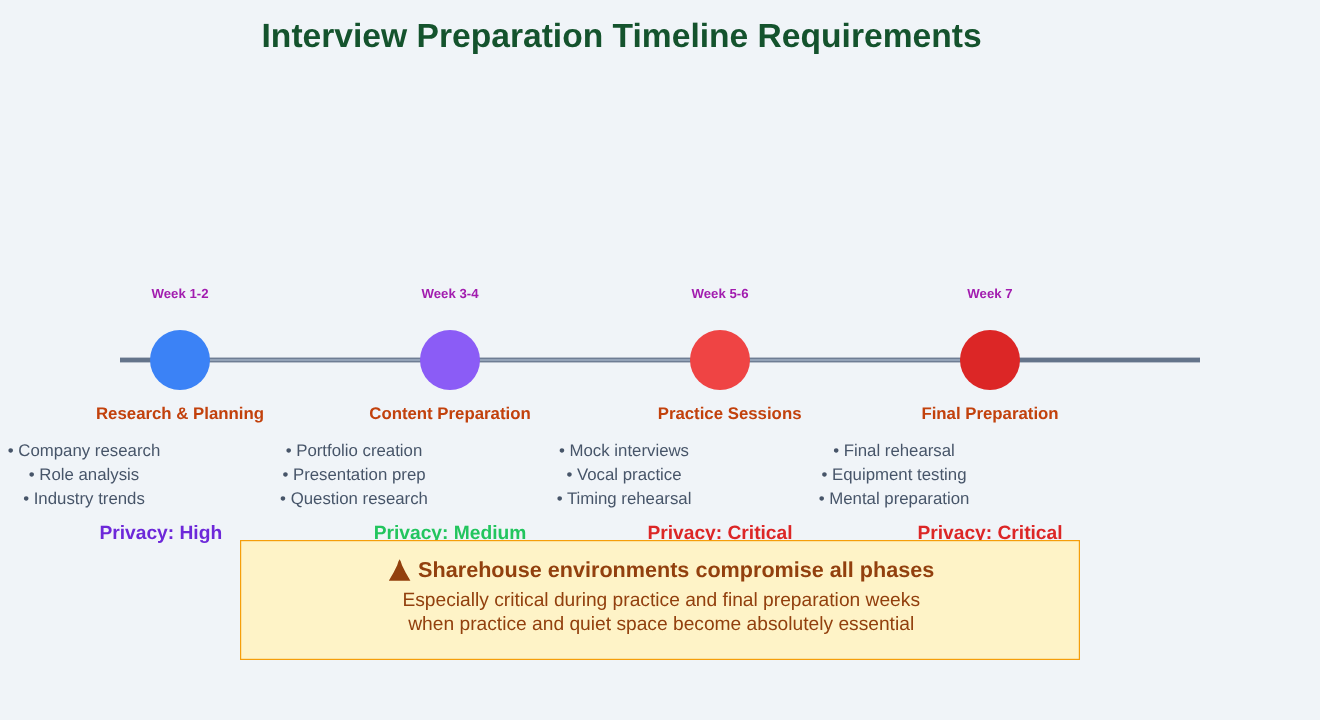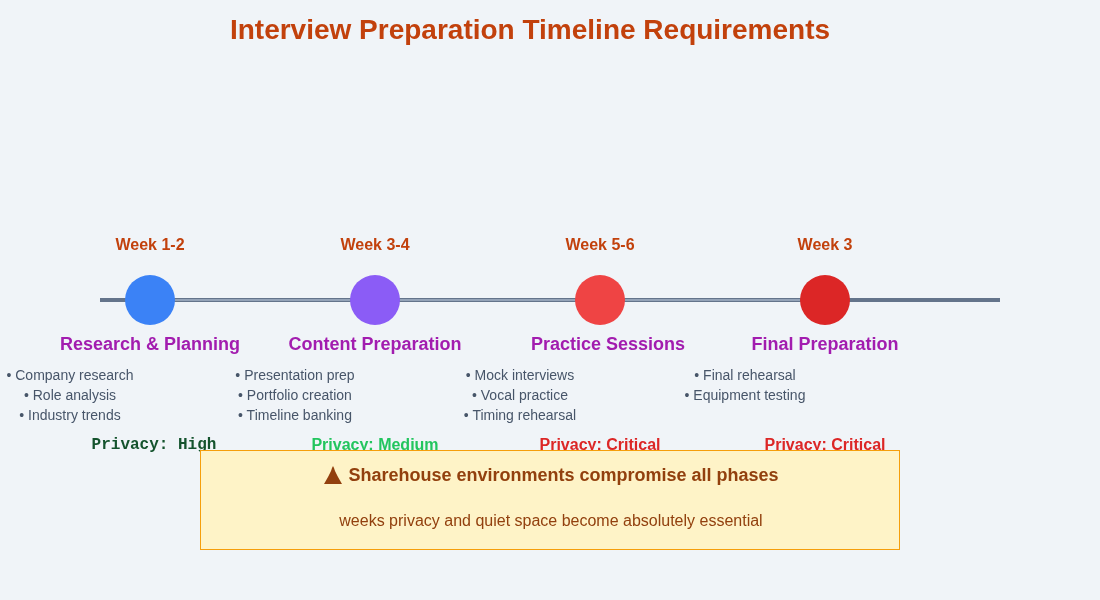--- a/index.html
+++ b/index.html
@@ -4,38 +4,38 @@
 <style>
   html, body { margin: 0; padding: 0; }
   body {
     width: 1100px; height: 600px; position: relative; overflow: hidden;
     background: #f0f4f8;
     font-family: "Liberation Sans", sans-serif;
   }
   .abs { position: absolute; }
   .title {
     left: 0; width: 1036px; top: 12px; text-align: center;
-    font-size: 28px; font-weight: bold; color: #c2410c; line-height: 36px; margin-left: 12px;
+    font-size: 28px; font-weight: bold; color: #14532d; line-height: 36px;
   }
   .axis {
     left: 100px; width: 900px; top: 298px; height: 4px; background: #64748b;
   }
   .connector {
     top: 299px; height: 2px; background: #94a3b8;
   }
   .circle {
     width: 50px; height: 50px; border-radius: 50%; top: 275px;
   }
   .week {
     width: 200px; top: 235px; text-align: center;
-    font-size: 16px; font-weight: bold; color: #c2410c; line-height: 20px;
+    font-size: 11px; font-weight: bold; color: #a21caf; line-height: 20px;
   }
   .phase {
     width: 260px; top: 333px; text-align: center;
-    font-size: 18px; font-weight: bold; color: #a21caf; line-height: 22px;
+    font-size: 14px; font-weight: bold; color: #c2410c; line-height: 22px;
   }
   .bullets {
     width: 240px; top: 365px; text-align: center;
     font-size: 14px; color: #475569; line-height: 20px;
   }
   .bullets div { white-space: nowrap; }
   .privacy {
     width: 240px; top: 436px; text-align: center;
     font-size: 16px; font-weight: bold; line-height: 18px;
   }
@@ -66,54 +66,56 @@
 <div class="abs connector" style="left:625px;width:175px;"></div>
 
 <div class="abs week" style="left:50px;">Week 1-2</div>
 <div class="abs circle" style="left:125px;background:#3b82f6;"></div>
 <div class="abs phase" style="left:20px;">Research &amp; Planning</div>
 <div class="abs bullets" style="left:-50px;">
   <div>• Company research</div>
   <div>• Role analysis</div>
   <div>• Industry trends</div>
 </div>
-<div class="abs privacy" style="left:34px;color:#14532d;font-family:Liberation Mono, monospace;">Privacy: High</div>
+<div class="abs privacy" style="left:14px;color:#6d28d9;">Privacy: High</div>
 
 <div class="abs week" style="left:275px;">Week 3-4</div>
 <div class="abs circle" style="left:350px;background:#8b5cf6;"></div>
 <div class="abs phase" style="left:245px;">Content Preparation</div>
 <div class="abs bullets" style="left:175px;">
+  <div>• Portfolio creation</div>
   <div>• Presentation prep</div>
-  <div>• Portfolio creation</div>
-  <div>• Timeline banking</div>
+  <div>• Question research</div>
 </div>
 <div class="abs privacy" style="left:255px;color:#22c55e;">Privacy: Medium</div>
 
 <div class="abs week" style="left:500px;text-align:center;">Week 5-6</div>
 <div class="abs circle" style="left:575px;background:#ef4444;"></div>
 <div class="abs phase" style="left:478px;">Practice Sessions</div>
 <div class="abs bullets" style="left:400px;">
   <div>• Mock interviews</div>
   <div>• Vocal practice</div>
   <div>• Timing rehearsal</div>
 </div>
 <div class="abs privacy" style="left:480px;color:#dc2626;">Privacy: Critical</div>
 
-<div class="abs week" style="left:725px;">Week 3</div>
+<div class="abs week" style="left:725px;">Week 7</div>
 <div class="abs circle" style="left:800px;background:#dc2626;"></div>
 <div class="abs phase" style="left:695px;">Final Preparation</div>
 <div class="abs bullets" style="left:625px;">
   <div>• Final rehearsal</div>
   <div>• Equipment testing</div>
+  <div>• Mental preparation</div>
 </div>
 <div class="abs privacy" style="left:705px;color:#dc2626;">Privacy: Critical</div>
 
 <div class="abs warn-box">
   <div class="abs warn-head">
     <span class="warn-icon">
       <svg width="20" height="20" viewBox="0 0 20 20">
         <path d="M10 1 L11 3 L12 6 L15 12 L19 19 L1 19 L5 12 L8 6 L9 3 Z" fill="#92400e"></path>
       </svg>
     </span>
     <span>Sharehouse environments compromise all phases</span>
   </div>
-  <div class="abs warn-sub" style="top:60px;">weeks privacy and quiet space become absolutely essential</div>
+  <div class="abs warn-sub" style="top:40px;">Especially critical during practice and final preparation weeks</div>
+  <div class="abs warn-sub" style="top:60px;">when practice and quiet space become absolutely essential</div>
 </div>
 
 </body></html>

